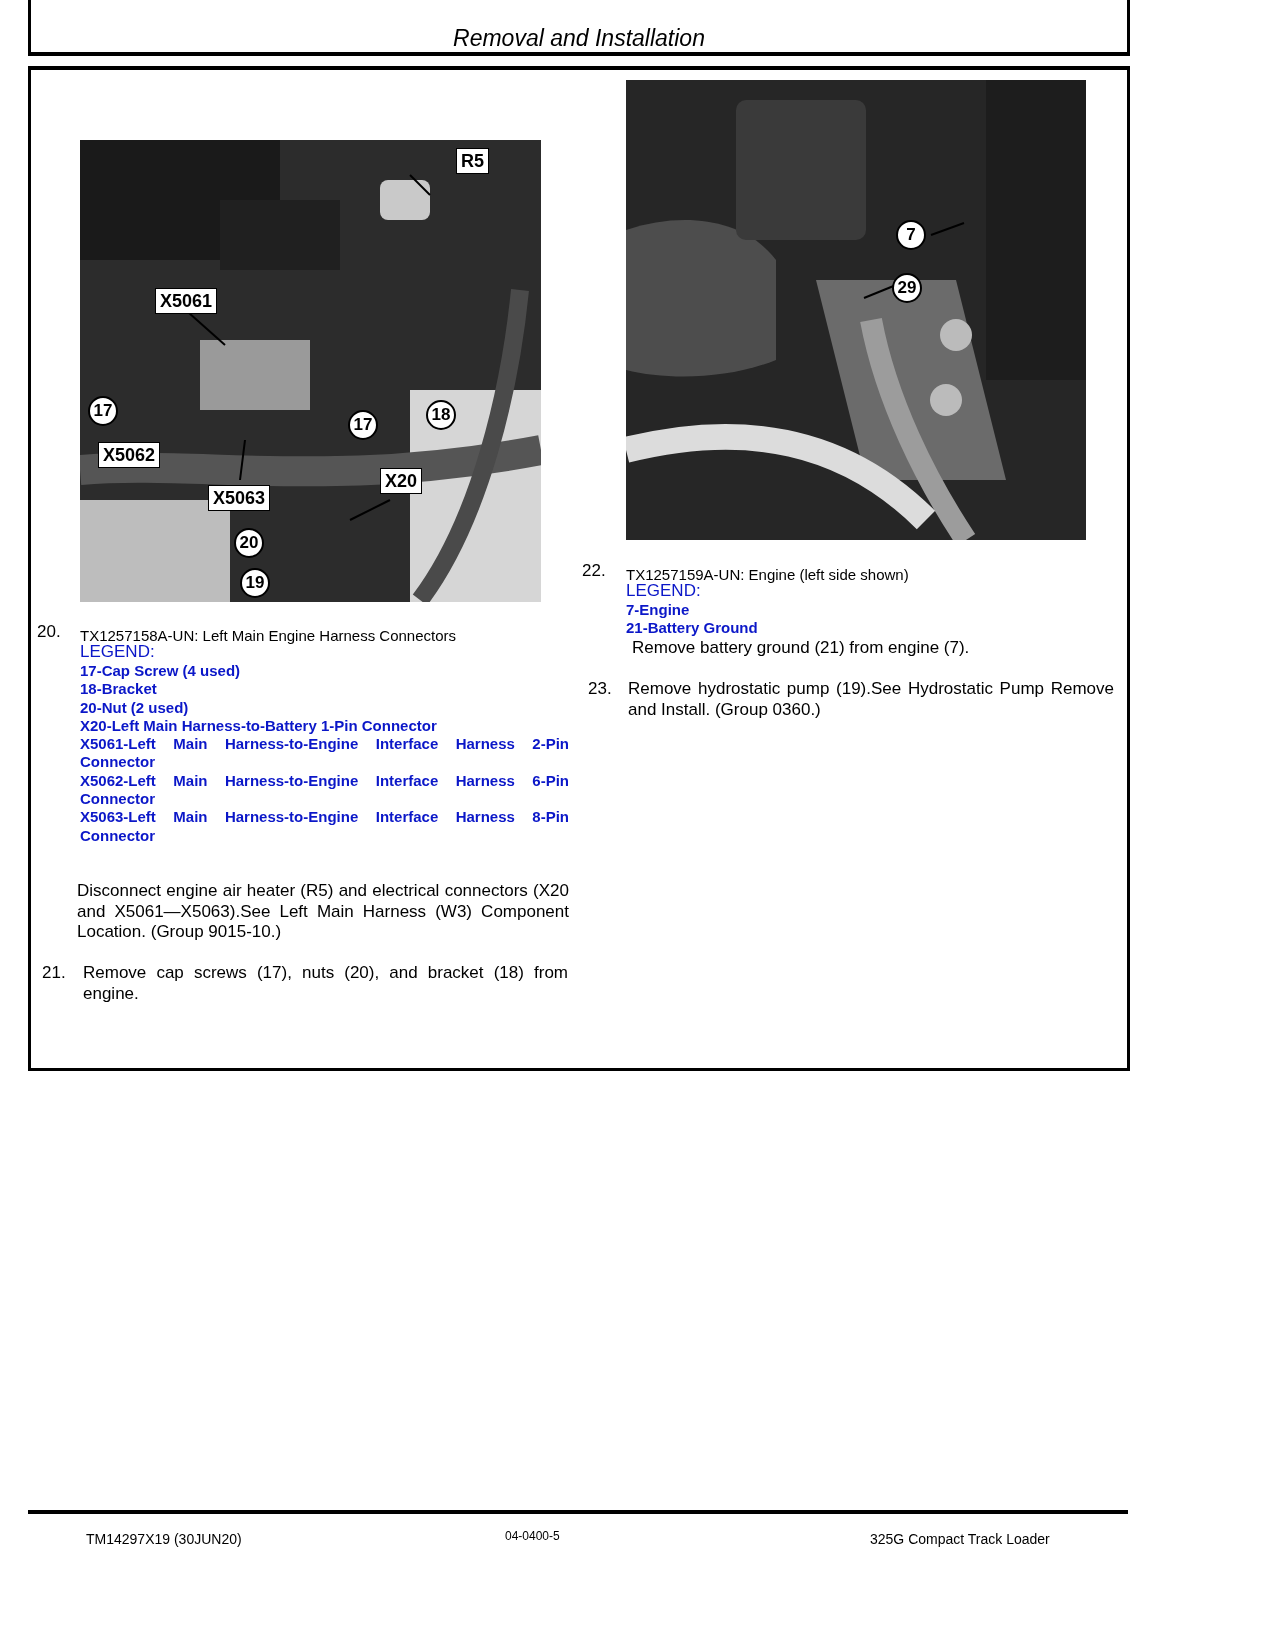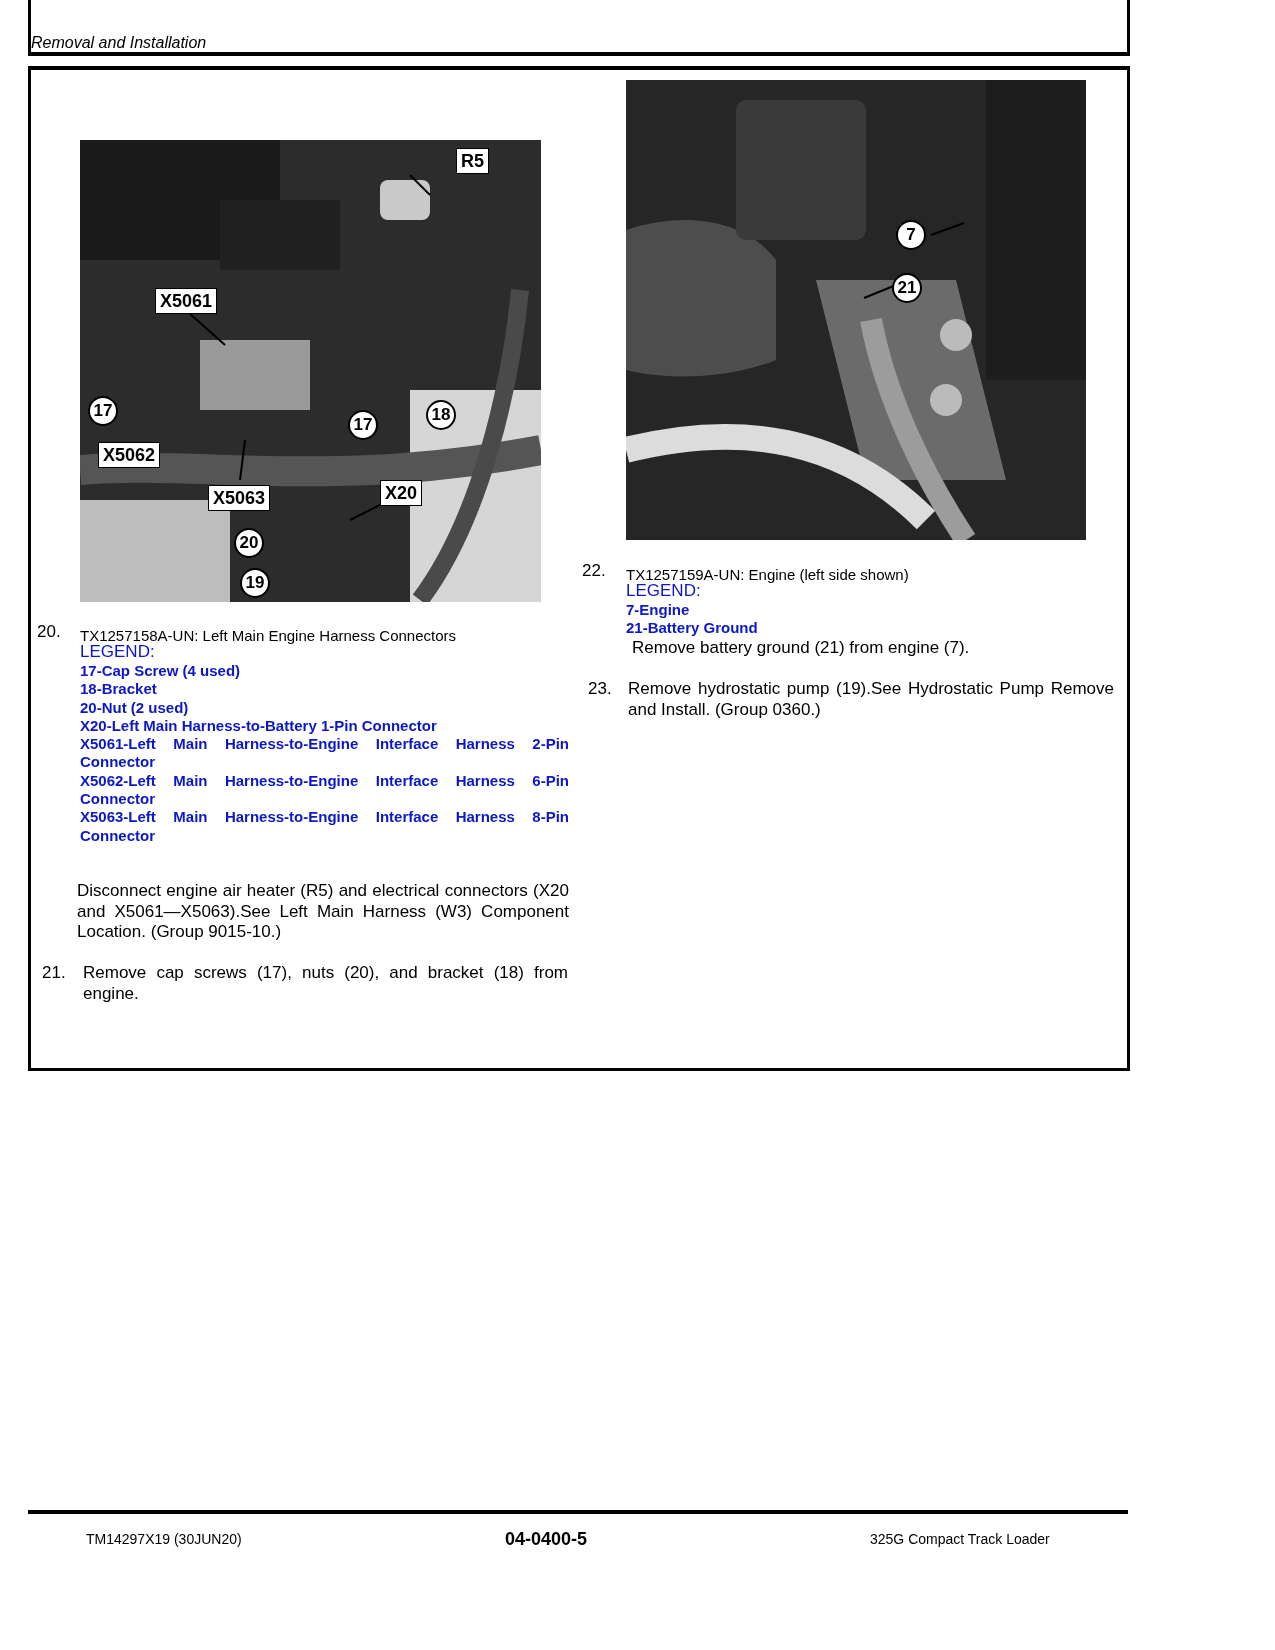--- a/index.html
+++ b/index.html
@@ -1,39 +1,39 @@
 <!DOCTYPE html>
 <html><head>
 <meta charset="utf-8">
 <style>
   html, body { margin: 0; padding: 0; background: #ffffff; }
   body { width: 1275px; height: 1650px; position: relative; overflow: hidden;
          font-family: "Liberation Sans", sans-serif; color: #000; }
   .header-box { position: absolute; left: 28px; top: -4px; width: 1096px; height: 56px;
                 border-left: 3px solid #000; border-right: 3px solid #000; border-bottom: 4px solid #000; }
-  .header-title { position: absolute; left: 0; right: 0; bottom: 0px; 
-                  font-style: italic; font-size: 16px; letter-spacing: 0px; }
+  .header-title { position: absolute; left: 0; right: 0; bottom: 0px; text-align: center;
+                  font-style: italic; font-size: 23px; letter-spacing: 0px; }
   .content-box { position: absolute; left: 28px; top: 66px; width: 1096px; height: 998px;
                  border: 3px solid #000; border-width: 4px 3px 3px 3px; }
   .photo { position: absolute; background: #3a3a3a; overflow: hidden; }
   .photo svg { width: 100%; height: 100%; display: block; }
   .callout-box { position: absolute; background: #fff; border: 1px solid #000; font-weight: bold;
                  font-size: 18px; padding: 1px 4px; line-height: 22px; }
   .callout-circle { position: absolute; width: 26px; height: 26px; border-radius: 50%; background: #fff;
                     border: 2px solid #000; font-weight: bold; font-size: 17px; text-align: center;
                     line-height: 26px; }
   .step-num { position: absolute; font-size: 17px; }
   .caption { position: absolute; font-size: 15px; }
   .legend { position: absolute; color: #0b17c8; }
   .legend .title { font-size: 17px; line-height: 20px; }
   .legend .item { font-weight: bold; font-size: 15px; line-height: 18.3px; text-align: justify; text-align-last: left; }
   .body-text { position: absolute; font-size: 17px; line-height: 20.5px; text-align: justify; }
   .footer-rule { position: absolute; left: 28px; top: 1510px; width: 1100px; height: 4px; background: #000; }
   .footer-left { position: absolute; left: 86px; top: 1531px; font-size: 14px; }
-  .footer-center { position: absolute; left: 505px; top: 1529px; font-size: 18px; font-weight: bold; }
+  .footer-center { position: absolute; left: 505px; top: 1529px; font-size: 12px; font-weight: normal; }
   .footer-right { position: absolute; left: 870px; top: 1531px; font-size: 14px; }
 </style>
 </head>
 <body>
 
 <div class="header-box">
   <div class="header-title">Removal and Installation</div>
 </div>
 
 <div class="content-box"></div>
@@ -51,21 +51,21 @@
     <rect x="300" y="40" width="50" height="40" rx="8" fill="#c9c9c9"></rect>
     <line x1="330" y1="35" x2="350" y2="55" stroke="#000" stroke-width="2"></line>
     <line x1="100" y1="165" x2="145" y2="205" stroke="#000" stroke-width="2"></line>
     <line x1="160" y1="340" x2="165" y2="300" stroke="#000" stroke-width="2"></line>
     <line x1="310" y1="360" x2="270" y2="380" stroke="#000" stroke-width="2"></line>
   </svg>
   <div class="callout-box" style="left:376px; top:8px;">R5</div>
   <div class="callout-box" style="left:75px; top:148px;">X5061</div>
   <div class="callout-box" style="left:18px; top:302px;">X5062</div>
   <div class="callout-box" style="left:128px; top:345px;">X5063</div>
-  <div class="callout-box" style="left:300px; top:340px;">X20</div>
+  <div class="callout-box" style="left:300px; top:328px;">X20</div>
   <div class="callout-circle" style="left:8px; top:256px;">17</div>
   <div class="callout-circle" style="left:268px; top:270px;">17</div>
   <div class="callout-circle" style="left:346px; top:260px;">18</div>
   <div class="callout-circle" style="left:154px; top:388px;">20</div>
   <div class="callout-circle" style="left:160px; top:428px;">19</div>
 </div>
 
 <div class="photo" style="left:626px; top:80px; width:460px; height:460px;">
   <svg viewBox="0 0 460 460" preserveAspectRatio="none">
     <rect width="460" height="460" fill="#262626"></rect>
@@ -74,21 +74,21 @@
     <rect x="360" y="0" width="100" height="300" fill="#1d1d1d"></rect>
     <path d="M190 200 L330 200 L380 400 L240 400 Z" fill="#6b6b6b"></path>
     <circle cx="330" cy="255" r="16" fill="#bbb"></circle>
     <circle cx="320" cy="320" r="16" fill="#bbb"></circle>
     <path d="M245 240 C260 320 300 400 340 460" stroke="#9c9c9c" stroke-width="22" fill="none"></path>
     <path d="M0 370 C120 340 220 360 300 440" stroke="#dcdcdc" stroke-width="26" fill="none"></path>
     <line x1="305" y1="155" x2="338" y2="143" stroke="#000" stroke-width="2"></line>
     <line x1="270" y1="205" x2="238" y2="218" stroke="#000" stroke-width="2"></line>
   </svg>
   <div class="callout-circle" style="left:270px; top:140px;">7</div>
-  <div class="callout-circle" style="left:266px; top:193px;">21</div>
+  <div class="callout-circle" style="left:266px; top:193px;">29</div>
 </div>
 
 <div class="step-num" style="left:37px; top:622px;">20.</div>
 <div class="caption" style="left:80px; top:627px;">TX1257158A-UN: Left Main Engine Harness Connectors</div>
 <div class="legend" style="left:80px; top:642px; width:489px;">
   <div class="title">LEGEND:</div>
   <div class="item">17-Cap Screw (4 used)</div>
   <div class="item">18-Bracket</div>
   <div class="item">20-Nut (2 used)</div>
   <div class="item">X20-Left Main Harness-to-Battery 1-Pin Connector</div>

